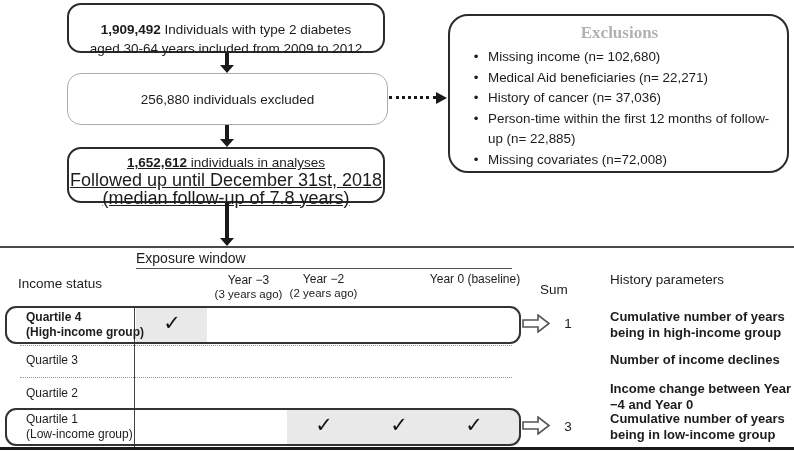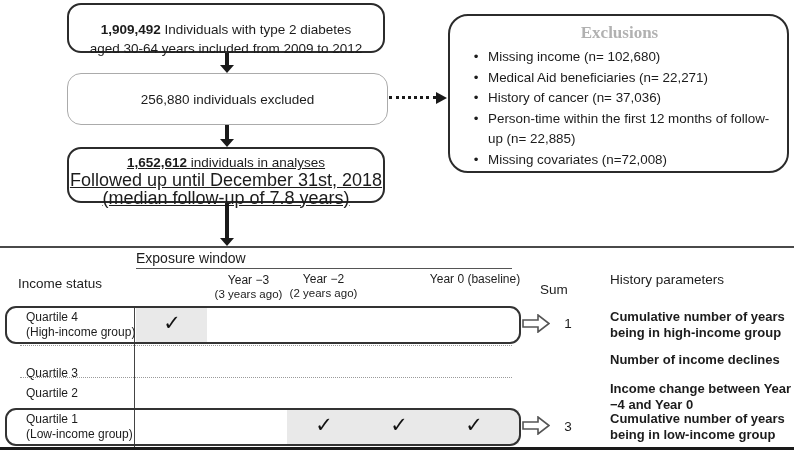--- a/index.html
+++ b/index.html
@@ -122,33 +122,33 @@
     <div>Year 0 (baseline)</div>
   </div>
 
   <div class="abs hdr" style="left:540px; top:282px; width:56px;">Sum</div>
   <div class="abs hdr" style="left:610px; top:272px; width:182px;">History parameters</div>
 
   <div class="abs" style="left:134px; top:307px; width:1.3px; height:140px; background:#444;"></div>
 
   <div class="abs shade" style="left:136px; top:308px; width:71px; height:35px;"></div>
   <div class="abs rowbox" style="left:5px; top:306px; width:516px; height:38px;"></div>
-  <div class="abs rowlabel" style="left:26px; top:310px;">
+  <div class="abs rowlabel" style="left:26px; top:310px;font-weight:bold;">
     <div>Quartile 4</div>
     <div>(High-income group)</div>
   </div>
   <div class="abs check" style="left:156px; top:311px; width:32px;">✓</div>
   <svg class="abs" style="left:522px; top:314px;" width="28" height="19">
     <polygon points="1,6 16,6 16,1 27,9.5 16,18 16,13 1,13" fill="#ffffff" stroke="#555" stroke-width="1.6"></polygon>
   </svg>
   <div class="abs sumval" style="left:552px; top:316px; width:32px;">1</div>
   <div class="abs param" style="left:610px; top:309px; width:195px;">Cumulative number of years being in high-income group</div>
   <div class="abs dotline" style="left:20px; top:345px; width:492px;"></div>
 
-  <div class="abs rowlabel" style="left:26px; top:353px;margin-top:13px;">Quartile 3</div>
+  <div class="abs rowlabel" style="left:26px; top:353px;">Quartile 3</div>
   <div class="abs param" style="left:610px; top:352px; width:195px;">Number of income declines</div>
   <div class="abs dotline" style="left:20px; top:377px; width:492px;"></div>
 
   <div class="abs rowlabel" style="left:26px; top:386px;">Quartile 2</div>
   <div class="abs param" style="left:610px; top:381px; width:195px;">Income change between Year −4 and Year 0</div>
 
   <div class="abs shade" style="left:287px; top:410px; width:232px; height:34px;"></div>
   <div class="abs rowbox" style="left:5px; top:408px; width:516px; height:38px;"></div>
   <div class="abs rowlabel" style="left:26px; top:412px;">
     <div>Quartile 1</div>

